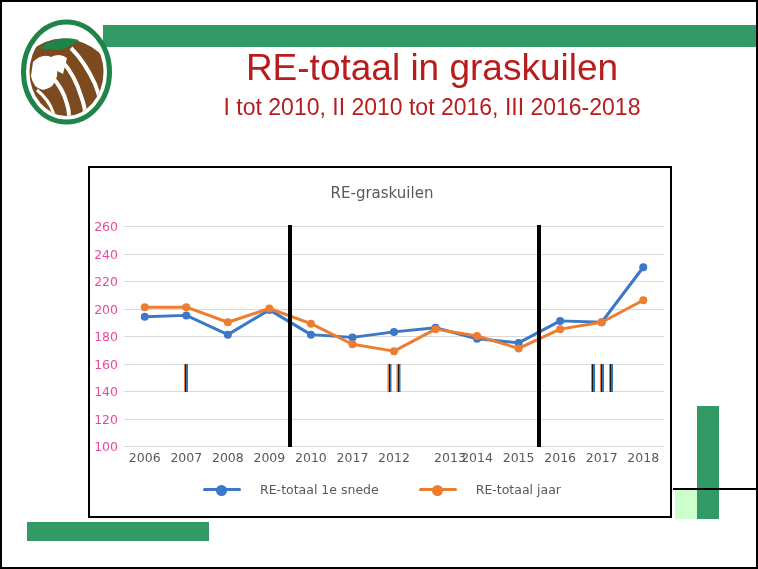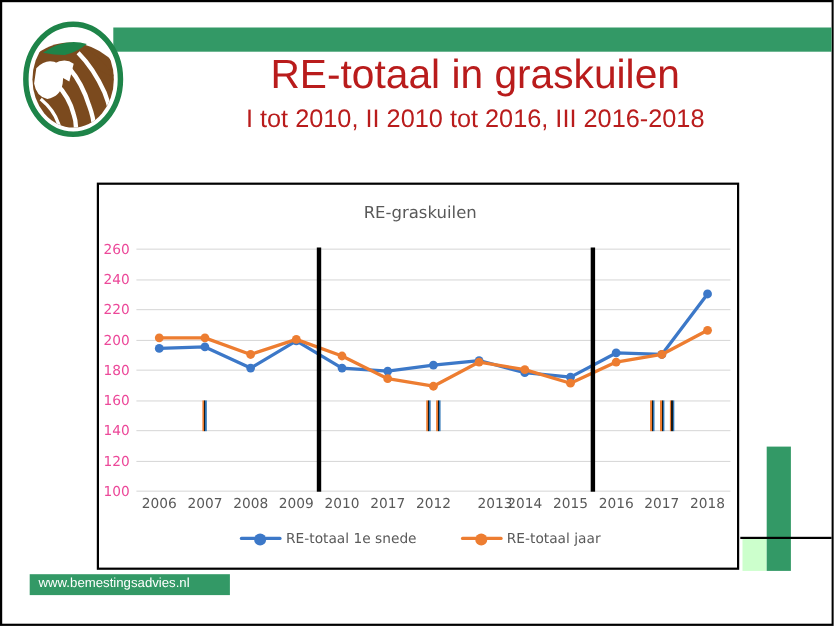--- a/index.html
+++ b/index.html
@@ -79,21 +79,21 @@
     display:block;width:4px;height:100%;
     background:linear-gradient(to right,#ED7D31 0 35%,#1a1a1a 35% 62%,#2E75B6 62% 100%);
   }
   #svg-lines{position:absolute;left:0;top:0;width:540px;height:220px;}
 
   
   #legend{
     position:absolute;left:0;top:314px;width:584px;
     display:flex;justify-content:center;gap:40px;align-items:center;
   }
-  .legend-item{display:flex;align-items:center;gap:4px;}
+  .legend-item{display:flex;align-items:center;gap:19px;}
   .legend-mark{position:relative;width:38px;height:12px;}
   .legend-mark .ln{
     position:absolute;left:0;top:4px;width:38px;height:3.5px;border-radius:2px;
   }
   .legend-mark .dt{
     position:absolute;left:13px;top:1px;width:11px;height:11px;border-radius:50%;
   }
   .legend-label{
     font-size:12.5px;color:#595959;white-space:nowrap;
     font-family:"DejaVu Sans",sans-serif;
@@ -259,15 +259,14 @@
           <span class="legend-label">RE-totaal jaar</span>
         </div>
       </div>
   </div>
 
   <div id="bar-light"></div>
   <div id="bar-dark"></div>
   <div id="bar-rule"></div>
 
   <div id="footer-band"></div>
-  <div id="footer-text">www.bemestingsadvies.nl</div>
 
 </div>
 
 </body></html>

